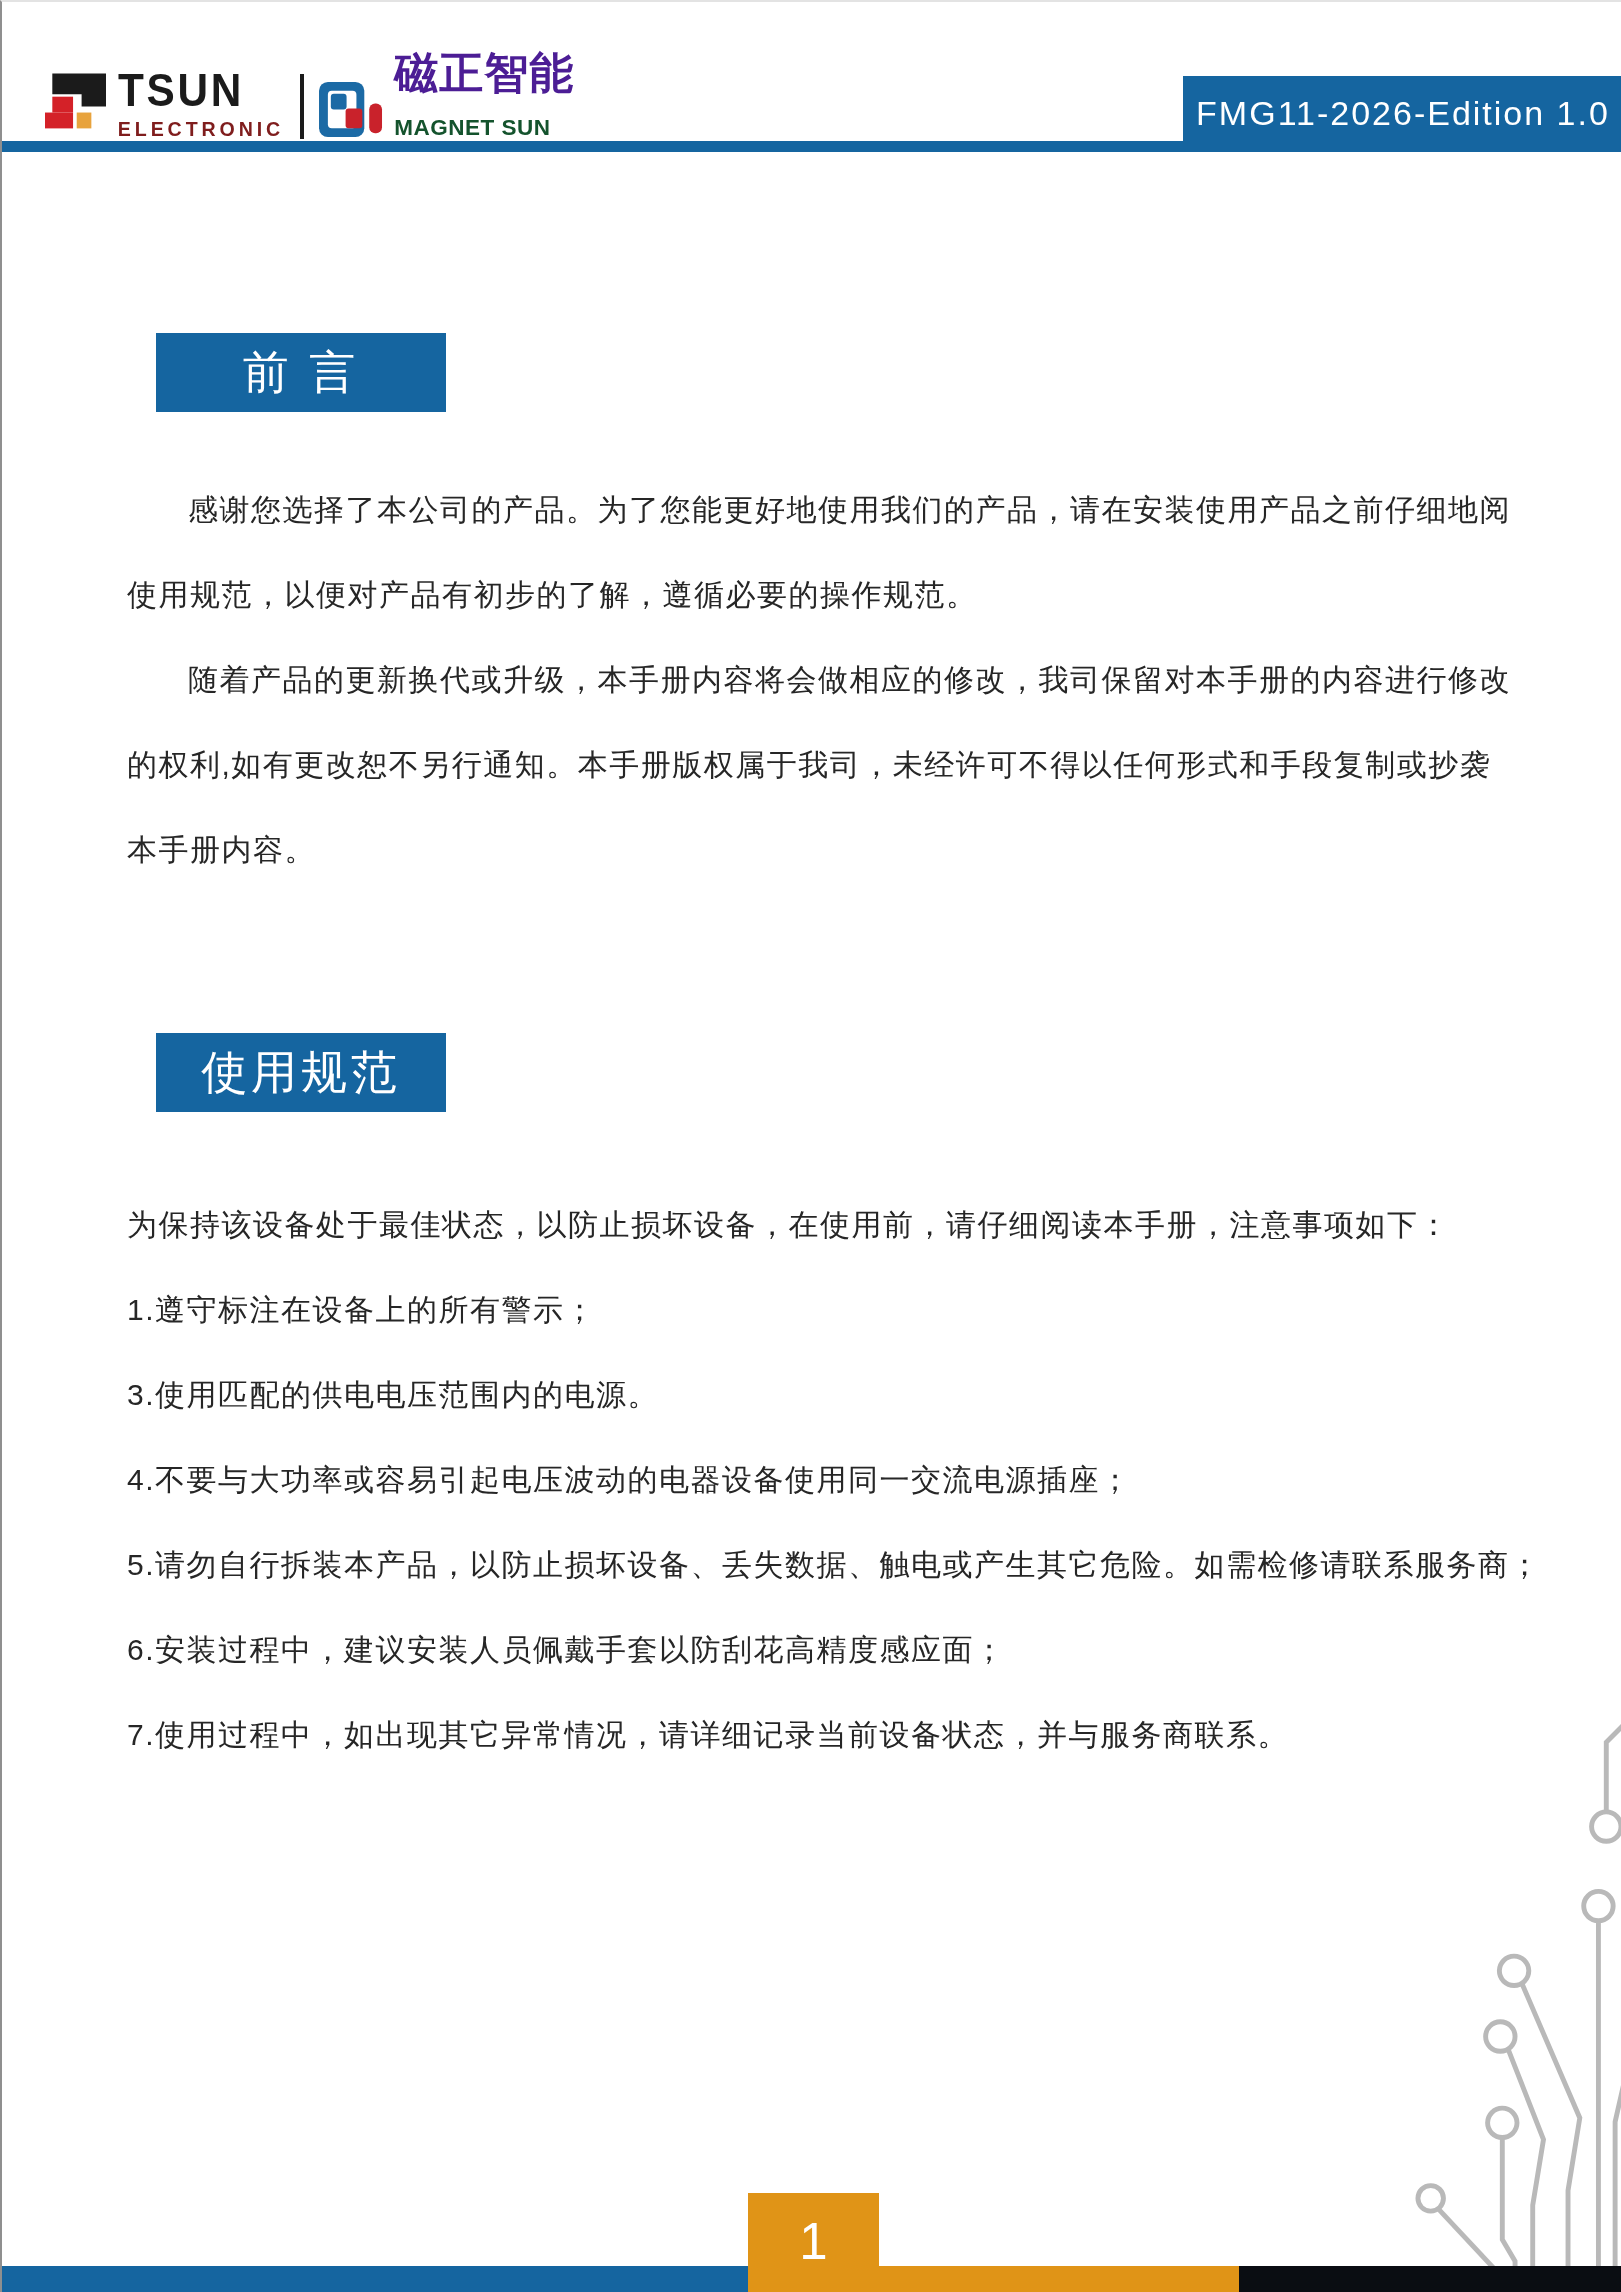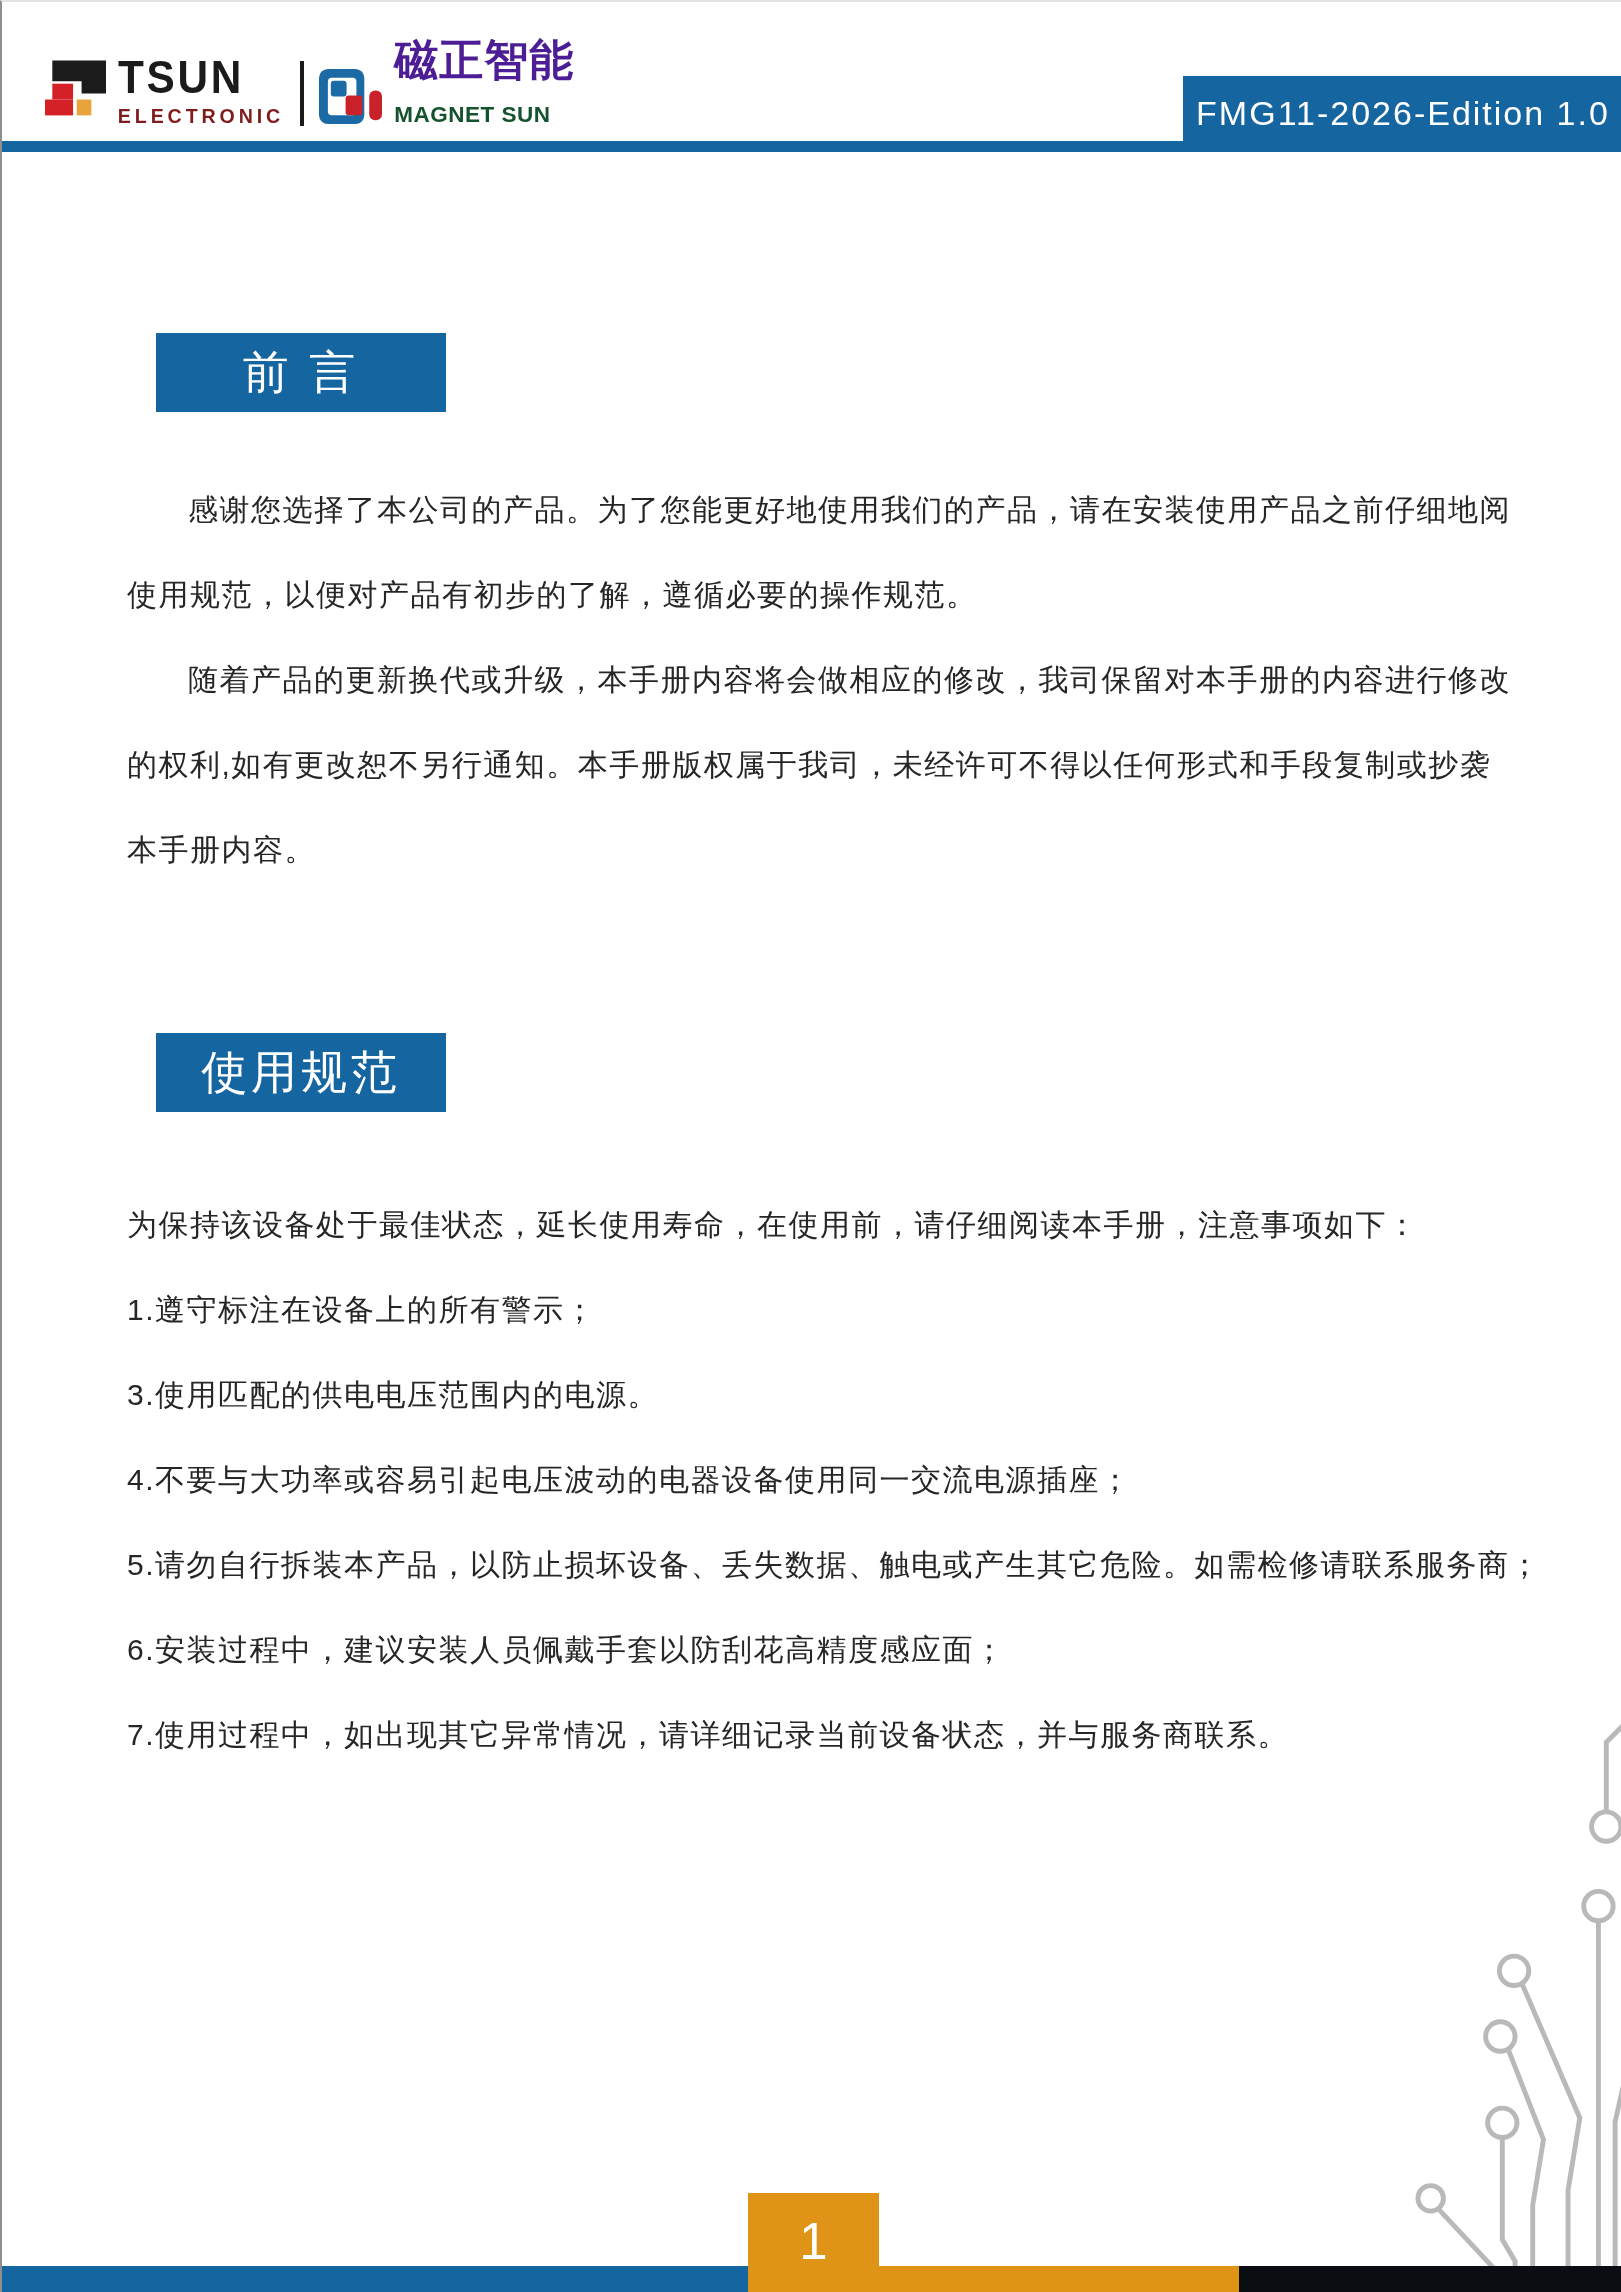--- a/index.html
+++ b/index.html
@@ -7,21 +7,21 @@
     position:relative;
     width:1621px;height:2293px;
     background:#ffffff;
     overflow:hidden;
     font-family:"Liberation Sans","DejaVu Sans",sans-serif;
     border-top:2px solid #e3e3e3;
     border-left:2px solid #8f8f8f;
     box-sizing:border-box;
   }
   
-  .brand{position:absolute;left:43px;top:48px;height:78px;display:flex;align-items:flex-end;}
+  .brand{position:absolute;left:43px;top:61px;height:78px;display:flex;align-items:flex-end;}
   .tsun-mark{width:61px;height:74px;margin-right:11.8px;}
   .tsun-text{display:flex;flex-direction:column;justify-content:flex-end;}
   .tsun-name{font-size:46px;font-weight:800;letter-spacing:2.9px;color:#1b1b1b;line-height:0.95;transform:scaleX(.92);transform-origin:left bottom;}
   .tsun-sub{font-size:19.6px;font-weight:700;letter-spacing:3.9px;color:#7f1d1d;margin-top:4.9px;}
   .brand-divider{width:3.9px;height:65px;background:#1b1b1b;margin:0 15.7px 2px 15.7px;}
   .magnet-mark{width:65px;height:63px;margin-right:9.8px;}
   .magnet-text{display:flex;flex-direction:column;justify-content:flex-end;}
   .magnet-name{font-size:44px;font-weight:700;letter-spacing:1px;color:#4c1d95;line-height:1;}
   .magnet-sub{font-size:22.5px;font-weight:800;letter-spacing:0.5px;color:#14532d;margin-top:20px;}
   .edition-box{
@@ -99,21 +99,21 @@
     <div class="line indent">感谢您选择了本公司的产品。为了您能更好地使用我们的产品，请在安装使用产品之前仔细地阅</div>
     <div class="line">使用规范，以便对产品有初步的了解，遵循必要的操作规范。</div>
     <div class="line indent">随着产品的更新换代或升级，本手册内容将会做相应的修改，我司保留对本手册的内容进行修改</div>
     <div class="line">的权利,如有更改恕不另行通知。本手册版权属于我司，未经许可不得以任何形式和手段复制或抄袭</div>
     <div class="line">本手册内容。</div>
   </div>
 
   <div class="title-box title-usage">使用规范</div>
 
   <div class="body-block usage-block">
-    <div class="line">为保持该设备处于最佳状态，延长使用寿命，在使用前，请仔细阅读本手册，注意事项如下：</div>
+    <div class="line">为保持该设备处于最佳状态，以防止损坏设备，在使用前，请仔细阅读本手册，注意事项如下：</div>
     <div class="line">1.遵守标注在设备上的所有警示；</div>
     <div class="line">3.使用匹配的供电电压范围内的电源。</div>
     <div class="line">4.不要与大功率或容易引起电压波动的电器设备使用同一交流电源插座；</div>
     <div class="line">5.请勿自行拆装本产品，以防止损坏设备、丢失数据、触电或产生其它危险。如需检修请联系服务商；</div>
     <div class="line">6.安装过程中，建议安装人员佩戴手套以防刮花高精度感应面；</div>
     <div class="line">7.使用过程中，如出现其它异常情况，请详细记录当前设备状态，并与服务商联系。</div>
   </div>
 
   <svg class="circuit" viewBox="1440 1735 214 577" fill="none" stroke="#b9b9b9" stroke-width="5">
     <path d="M1656,1756 L1637,1775 L1637,1845"></path>

